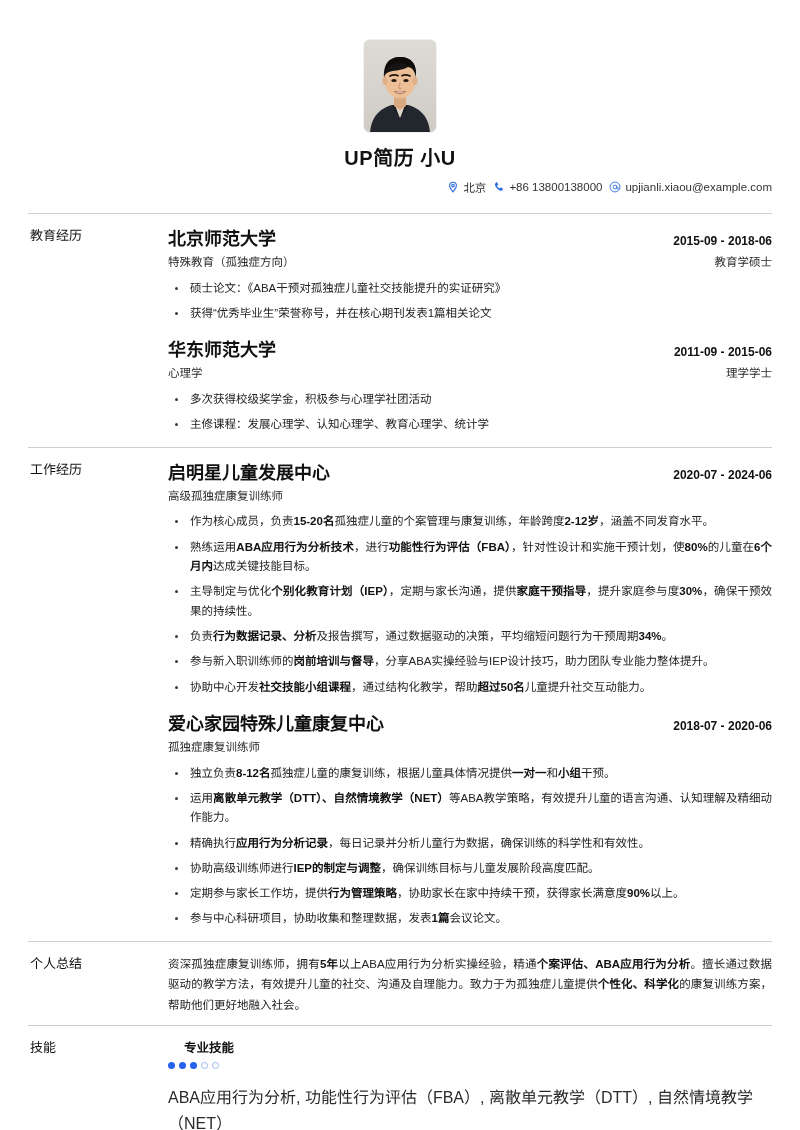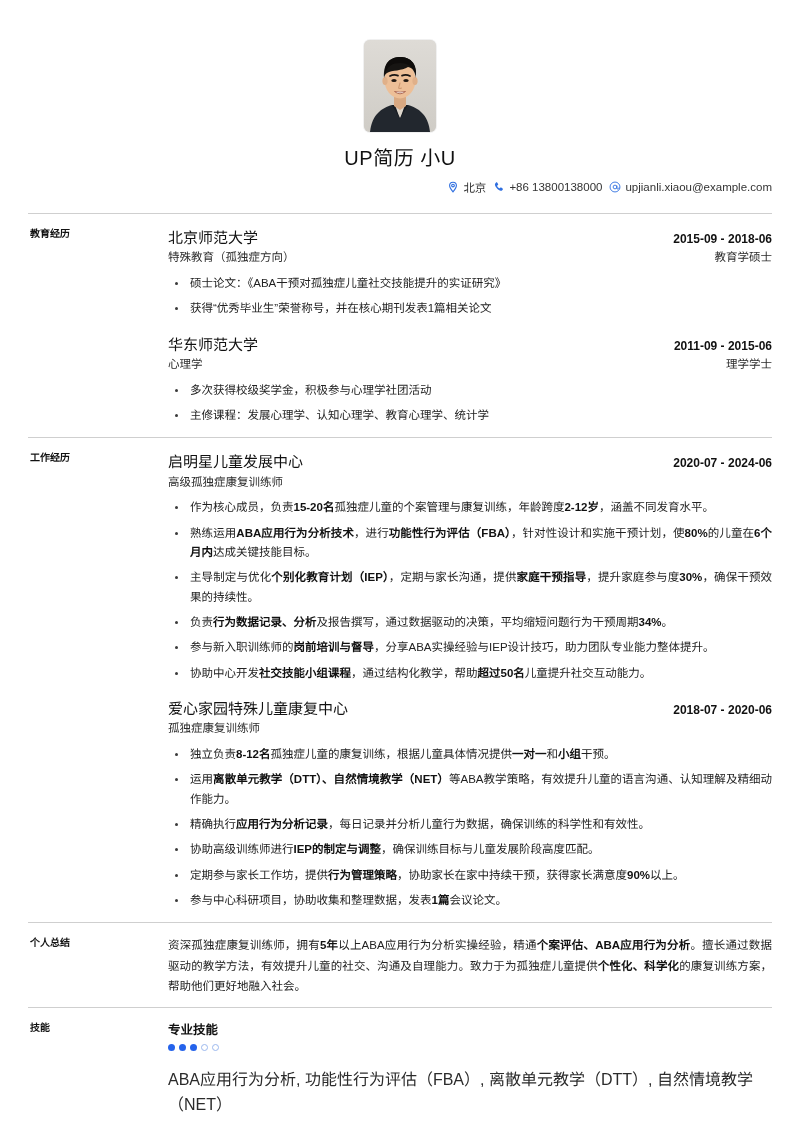--- a/index.html
+++ b/index.html
@@ -43,21 +43,21 @@
     overflow: hidden;
     position: relative;
     background: #d8d6d2;
     box-shadow: 0 0 0 1px rgba(0,0,0,0.06);
   }
 
   .avatar svg { display: block; width: 100%; height: 100%; }
 
   .full-name {
     font-size: 20px;
-    font-weight: 400;
+    font-weight: 700;
     letter-spacing: 0.5px;
     color: #111111;
     margin-bottom: 8px;
   }
 
   .contact-row {
     display: flex;
     justify-content: flex-end;
     align-items: center;
     gap: 7px;
@@ -87,22 +87,22 @@
   
   .section {
     display: flex;
     border-top: 1px solid #cfcfcf;
     padding: 12px 0 10px 0;
   }
 
   .section-label {
     width: 140px;
     flex: 0 0 140px;
-    font-size: 10px;
-    font-weight: 700;
+    font-size: 13px;
+    font-weight: 400;
     color: #111111;
     padding-left: 2px;
     line-height: 1.5;
   }
 
   .section-body {
     flex: 1 1 auto;
     min-width: 0;
   }
 
@@ -111,22 +111,22 @@
   .entry + .entry { margin-top: 14px; }
 
   .entry-head {
     display: flex;
     justify-content: space-between;
     align-items: baseline;
     gap: 12px;
   }
 
   .entry-title {
-    font-size: 15px;
-    font-weight: 400;
+    font-size: 18px;
+    font-weight: 700;
     color: #111111;
     line-height: 1.55;
   }
 
   .entry-date {
     font-size: 12px;
     font-weight: 700;
     color: #111111;
     white-space: nowrap;
     line-height: 1.55;
@@ -197,20 +197,21 @@
   
   .skill-block { margin-bottom: 11px; }
   .skill-block:last-child { margin-bottom: 0; }
 
   .skill-name {
     font-size: 12.5px;
     font-weight: 700;
     color: #111111;
     line-height: 1.6;
     margin-bottom: 4px;
+    margin-left: 16px;
   }
 
   .skill-dots {
     display: flex;
     align-items: center;
     gap: 4px;
     margin-bottom: 5px;
   }
 
   .dot {

